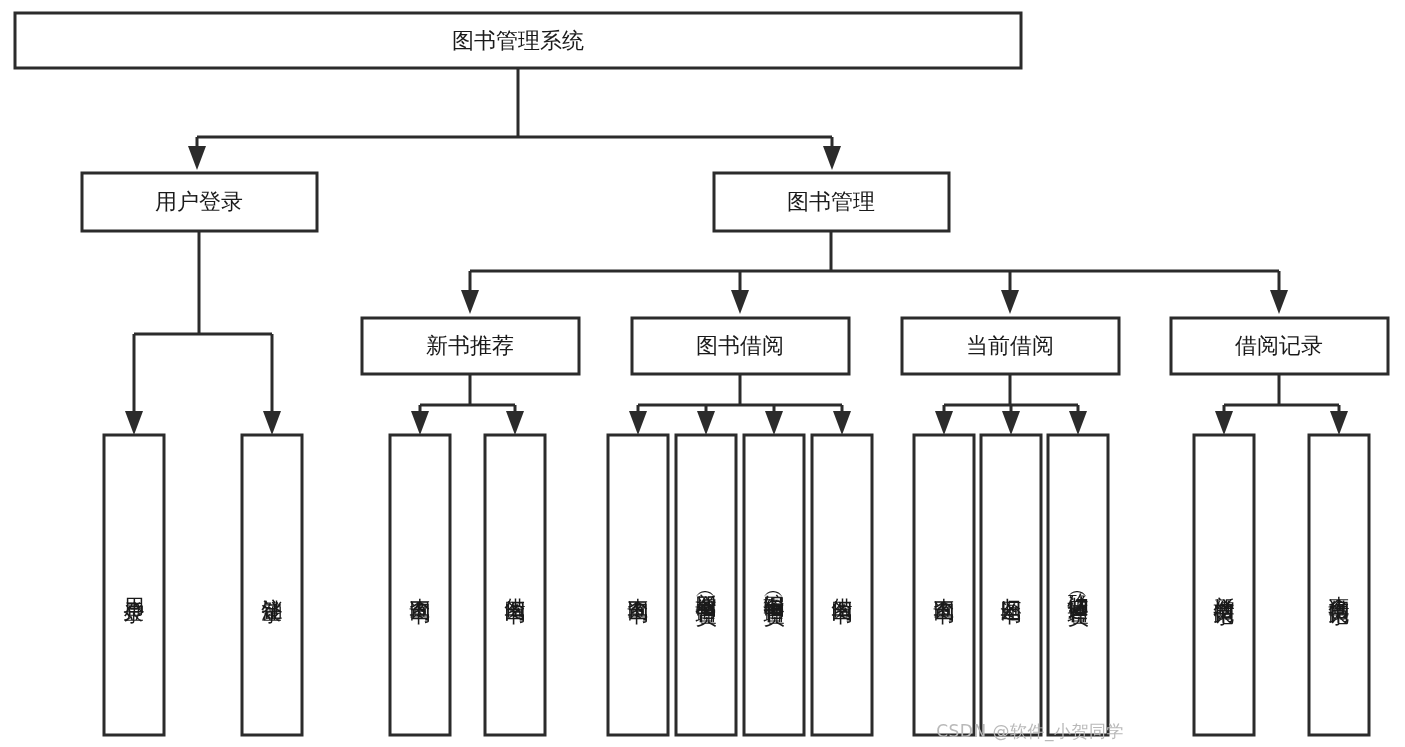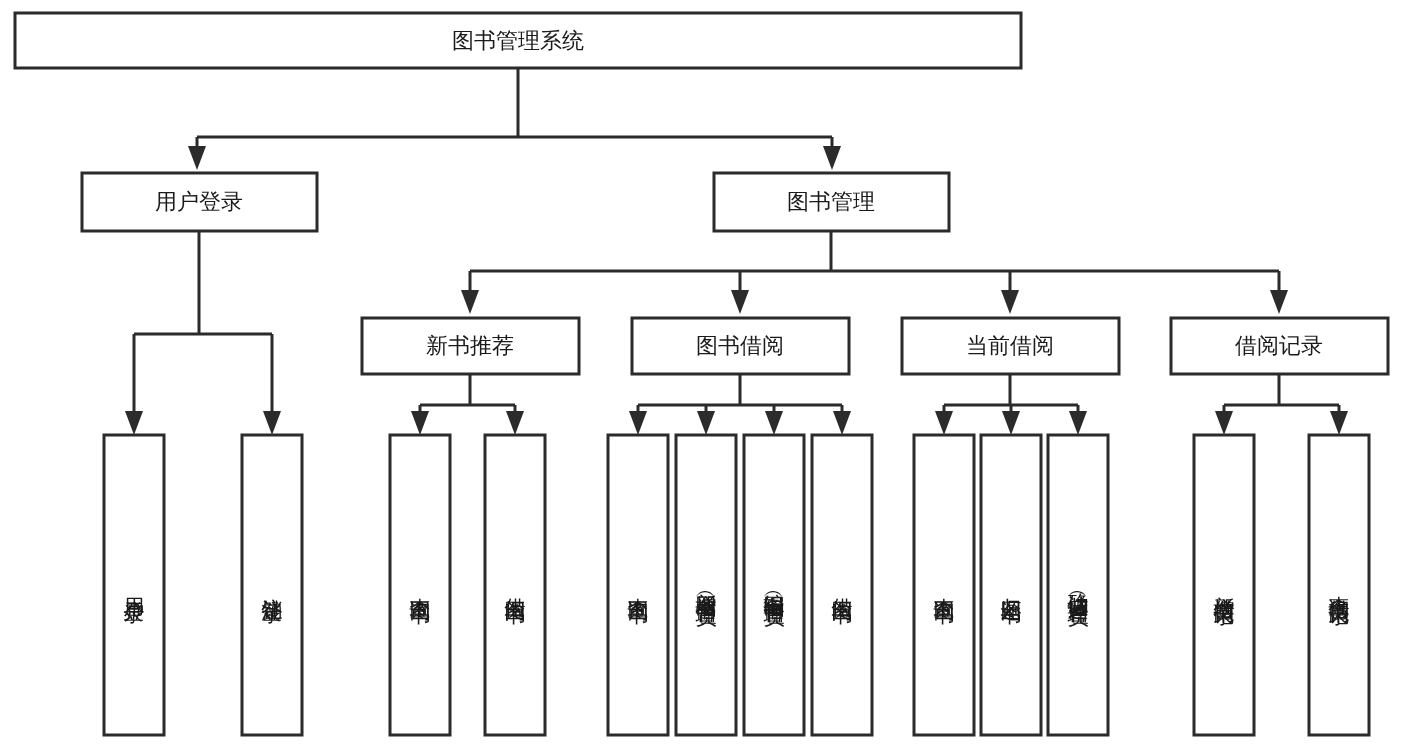--- a/index.html
+++ b/index.html
@@ -235,14 +235,15 @@
     <span>确认归还（管理员）</span>
   </div>
 
   <div class="vertical-label-wrap" style="left:1194px; top:435px; width:60px; height:300px;">
     <span>新增借阅记录</span>
   </div>
   <div class="vertical-label-wrap" style="left:1309px; top:435px; width:60px; height:300px;">
     <span>查询借阅记录</span>
   </div>
 
+  <div class="watermark">CSDN @软件_小贺同学</div>
 
 </div>
 
 </body></html>

